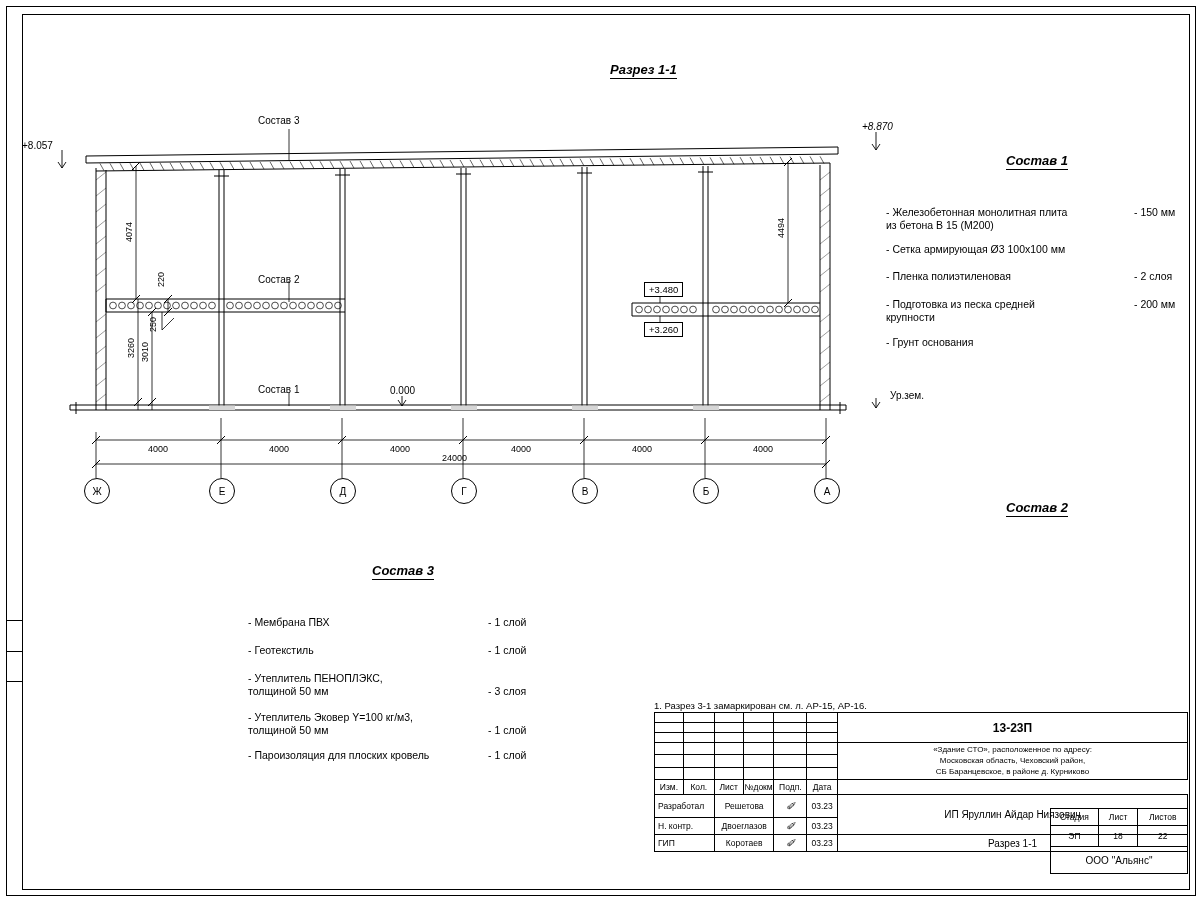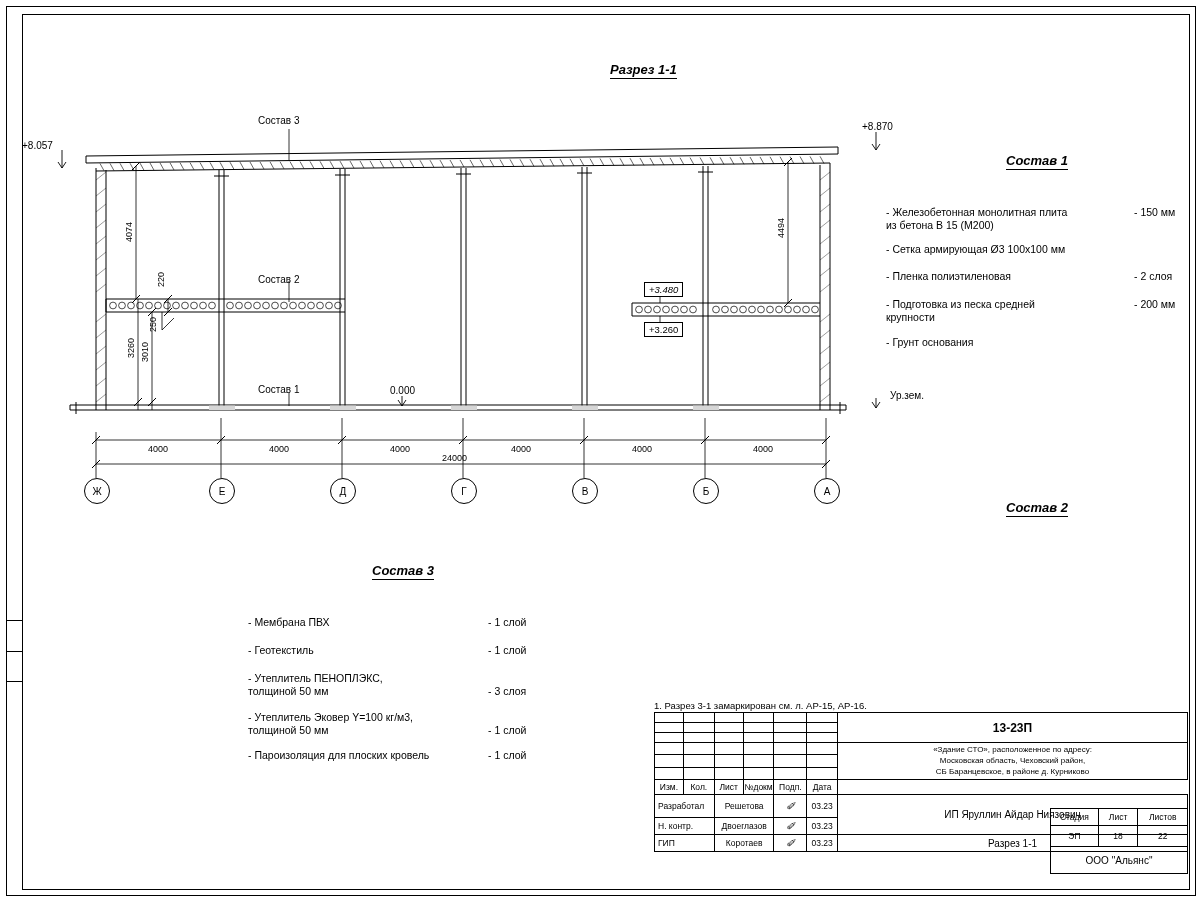--- a/index.html
+++ b/index.html
@@ -336,24 +336,24 @@
         <line x1="164" y1="316" x2="172" y2="308"></line>
       </g>
 
       <g stroke-width="0.8">
         <line x1="162" y1="330" x2="174" y2="318"></line>
       </g>
     </g>
   </svg>
 
   <div class="lbl" style="left:22px;top:140px;">+8.057</div>
-  <div class="lbl" style="left:862px;top:121px;">+8.870</div>
+  <div class="lbl" style="left:862px;top:121px;font-style:italic;">+8.870</div>
   <div class="lbl" style="left:390px;top:385px;">0.000</div>
   <div class="lbl" style="left:890px;top:390px;">Ур.зем.</div>
-  <div class="lbl" style="left:644px;top:282px;border:1px solid #000;padding:1px 4px;font-size:9.5px;font-style:italic;">+3.480</div>
+  <div class="lbl" style="left:644px;top:282px;border:1px solid #000;padding:1px 4px;font-size:9.5px;">+3.480</div>
   <div class="lbl" style="left:644px;top:322px;border:1px solid #000;padding:1px 4px;font-size:9.5px;">+3.260</div>
 
   <div class="lbl" style="left:258px;top:115px;">Состав 3</div>
   <div class="lbl" style="left:258px;top:274px;">Состав 2</div>
   <div class="lbl" style="left:258px;top:384px;">Состав 1</div>
 
   <div class="lbl-sm vert" style="left:124px;top:222px;">4074</div>
   <div class="lbl-sm vert" style="left:156px;top:272px;">220</div>
   <div class="lbl-sm vert" style="left:148px;top:317px;">250</div>
   <div class="lbl-sm vert" style="left:140px;top:342px;">3010</div>

